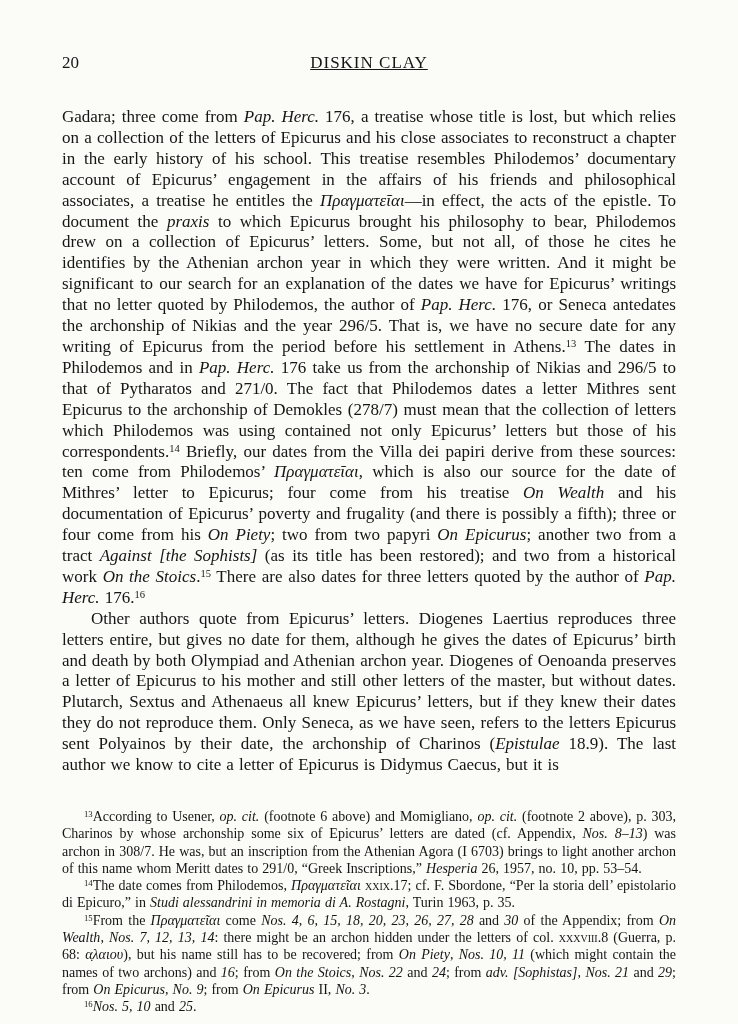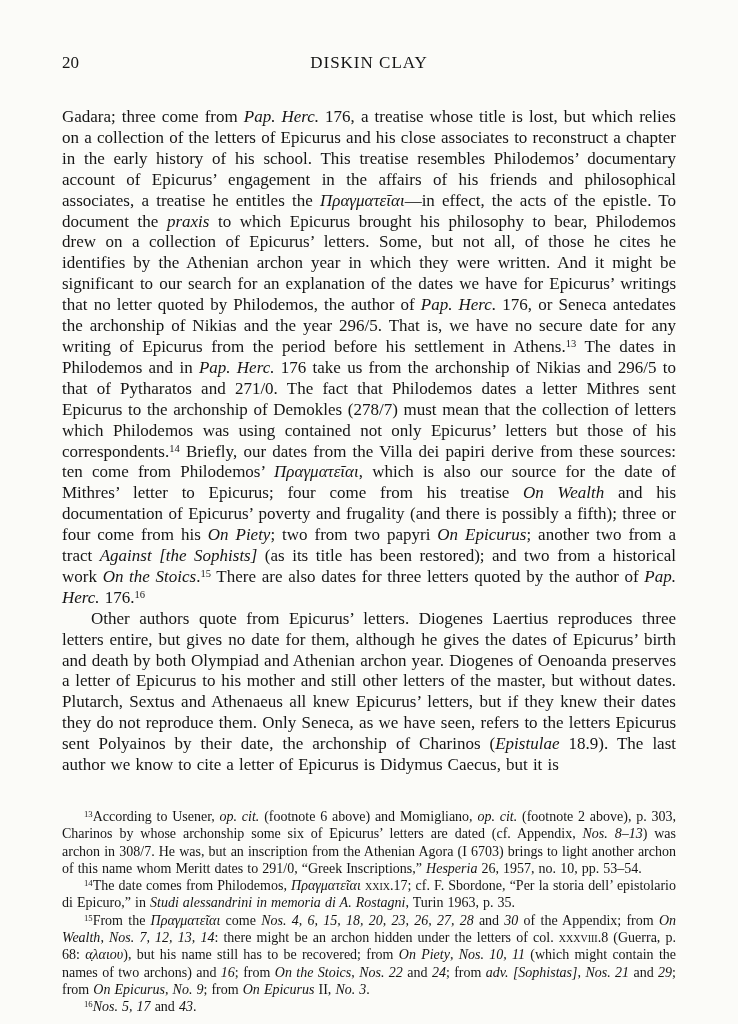--- a/index.html
+++ b/index.html
@@ -22,20 +22,21 @@
     display: grid;
     grid-template-columns: 1fr auto 1fr;
     align-items: baseline;
     font-size: 17px;
     line-height: 21px;
   }
   .pagenum { justify-self: start; }
   .running-head {
     justify-self: center;
     letter-spacing: 1px;
+    text-decoration: underline;
   }
   .header-spacer { justify-self: end; }
   .body-text { margin-top: 34px; }
   .para {
     margin: 0;
     font-size: 17px;
     line-height: 20.9px;
     text-align: justify;
     word-spacing: 0.05em;
   }
@@ -73,16 +74,16 @@
 
   <div class="body-text">
     <p class="para"><span class="run-n">Gadara; three come from </span><span class="run-i">Pap. Herc.</span><span class="run-n"> 176, a treatise whose title is lost, but which relies on a collection of the letters of Epicurus and his close associates to reconstruct a chapter in the early history of his school. This treatise resembles Philodemos’ documentary account of Epicurus’ engagement in the affairs of his friends and philosophical associates, a treatise he entitles the </span><span class="run-g">Πραγματεῖαι</span><span class="run-n">—in effect, the acts of the epistle. To document the </span><span class="run-i">praxis</span><span class="run-n"> to which Epicurus brought his philosophy to bear, Philodemos drew on a collection of Epicurus’ letters. Some, but not all, of those he cites he identifies by the Athenian archon year in which they were written. And it might be significant to our search for an explanation of the dates we have for Epicurus’ writings that no letter quoted by Philodemos, the author of </span><span class="run-i">Pap. Herc.</span><span class="run-n"> 176, or Seneca antedates the archonship of Nikias and the year 296/5. That is, we have no secure date for any writing of Epicurus from the period before his settlement in Athens.</span><span class="run-sup">13</span><span class="run-n"> The dates in Philodemos and in </span><span class="run-i">Pap. Herc.</span><span class="run-n"> 176 take us from the archonship of Nikias and 296/5 to that of Pytharatos and 271/0. The fact that Philodemos dates a letter Mithres sent Epicurus to the archonship of Demokles (278/7) must mean that the collection of letters which Philodemos was using contained not only Epicurus’ letters but those of his correspondents.</span><span class="run-sup">14</span><span class="run-n"> Briefly, our dates from the Villa dei papiri derive from these sources: ten come from Philodemos’ </span><span class="run-g">Πραγματεῖαι</span><span class="run-n">, which is also our source for the date of Mithres’ letter to Epicurus; four come from his treatise </span><span class="run-i">On Wealth</span><span class="run-n"> and his documentation of Epicurus’ poverty and frugality (and there is possibly a fifth); three or four come from his </span><span class="run-i">On Piety</span><span class="run-n">; two from two papyri </span><span class="run-i">On Epicurus</span><span class="run-n">; another two from a tract </span><span class="run-i">Against [the Sophists]</span><span class="run-n"> (as its title has been restored); and two from a historical work </span><span class="run-i">On the Stoics</span><span class="run-n">.</span><span class="run-sup">15</span><span class="run-n"> There are also dates for three letters quoted by the author of </span><span class="run-i">Pap. Herc.</span><span class="run-n"> 176.</span><span class="run-sup">16</span></p>
     <p class="para indent"><span class="run-n">Other authors quote from Epicurus’ letters. Diogenes Laertius reproduces three letters entire, but gives no date for them, although he gives the dates of Epicurus’ birth and death by both Olympiad and Athenian archon year. Diogenes of Oenoanda preserves a letter of Epicurus to his mother and still other letters of the master, but without dates. Plutarch, Sextus and Athenaeus all knew Epicurus’ letters, but if they knew their dates they do not reproduce them. Only Seneca, as we have seen, refers to the letters Epicurus sent Polyainos by their date, the archonship of Charinos (</span><span class="run-i">Epistulae</span><span class="run-n"> 18.9). The last author we know to cite a letter of Epicurus is Didymus Caecus, but it is</span></p>
   </div>
 
   <div class="footnotes">
     <p class="footnote"><span class="run-sup">13</span><span class="run-n">According to Usener, </span><span class="run-i">op. cit.</span><span class="run-n"> (footnote 6 above) and Momigliano, </span><span class="run-i">op. cit.</span><span class="run-n"> (footnote 2 above), p. 303, Charinos by whose archonship some six of Epicurus’ letters are dated (cf. Appendix, </span><span class="run-i">Nos. 8–13</span><span class="run-n">) was archon in 308/7. He was, but an inscription from the Athenian Agora (I 6703) brings to light another archon of this name whom Meritt dates to 291/0, “Greek Inscriptions,” </span><span class="run-i">Hesperia</span><span class="run-n"> 26, 1957, no. 10, pp. 53–54.</span></p>
     <p class="footnote"><span class="run-sup">14</span><span class="run-n">The date comes from Philodemos, </span><span class="run-g">Πραγματεῖαι</span><span class="run-n"> </span><span class="run-sc">xxix</span><span class="run-n">.17; cf. F. Sbordone, “Per la storia dell’ epistolario di Epicuro,” in </span><span class="run-i">Studi alessandrini in memoria di A. Rostagni</span><span class="run-n">, Turin 1963, p. 35.</span></p>
     <p class="footnote"><span class="run-sup">15</span><span class="run-n">From the </span><span class="run-g">Πραγματεῖαι</span><span class="run-n"> come </span><span class="run-i">Nos. 4, 6, 15, 18, 20, 23, 26, 27, 28</span><span class="run-n"> and </span><span class="run-i">30</span><span class="run-n"> of the Appendix; from </span><span class="run-i">On Wealth</span><span class="run-n">, </span><span class="run-i">Nos. 7, 12, 13, 14</span><span class="run-n">: there might be an archon hidden under the letters of col. </span><span class="run-sc">xxxviii</span><span class="run-n">.8 (Guerra, p. 68: </span><span class="run-g">α̣λαιου</span><span class="run-n">), but his name still has to be recovered; from </span><span class="run-i">On Piety</span><span class="run-n">, </span><span class="run-i">Nos. 10, 11</span><span class="run-n"> (which might contain the names of two archons) and </span><span class="run-i">16</span><span class="run-n">; from </span><span class="run-i">On the Stoics</span><span class="run-n">, </span><span class="run-i">Nos. 22</span><span class="run-n"> and </span><span class="run-i">24</span><span class="run-n">; from </span><span class="run-i">adv. [Sophistas]</span><span class="run-n">, </span><span class="run-i">Nos. 21</span><span class="run-n"> and </span><span class="run-i">29</span><span class="run-n">; from </span><span class="run-i">On Epicurus</span><span class="run-n">, </span><span class="run-i">No. 9</span><span class="run-n">; from </span><span class="run-i">On Epicurus</span><span class="run-n"> II, </span><span class="run-i">No. 3</span><span class="run-n">.</span></p>
-    <p class="footnote"><span class="run-sup">16</span><span class="run-i">Nos. 5, 17</span><span class="run-n"> and </span><span class="run-i">43</span><span class="run-n">.</span></p>
+    <p class="footnote"><span class="run-sup">16</span><span class="run-i">Nos. 5, 10</span><span class="run-n"> and </span><span class="run-i">25</span><span class="run-n">.</span></p>
   </div>
 
 </div>
 
 </body></html>

